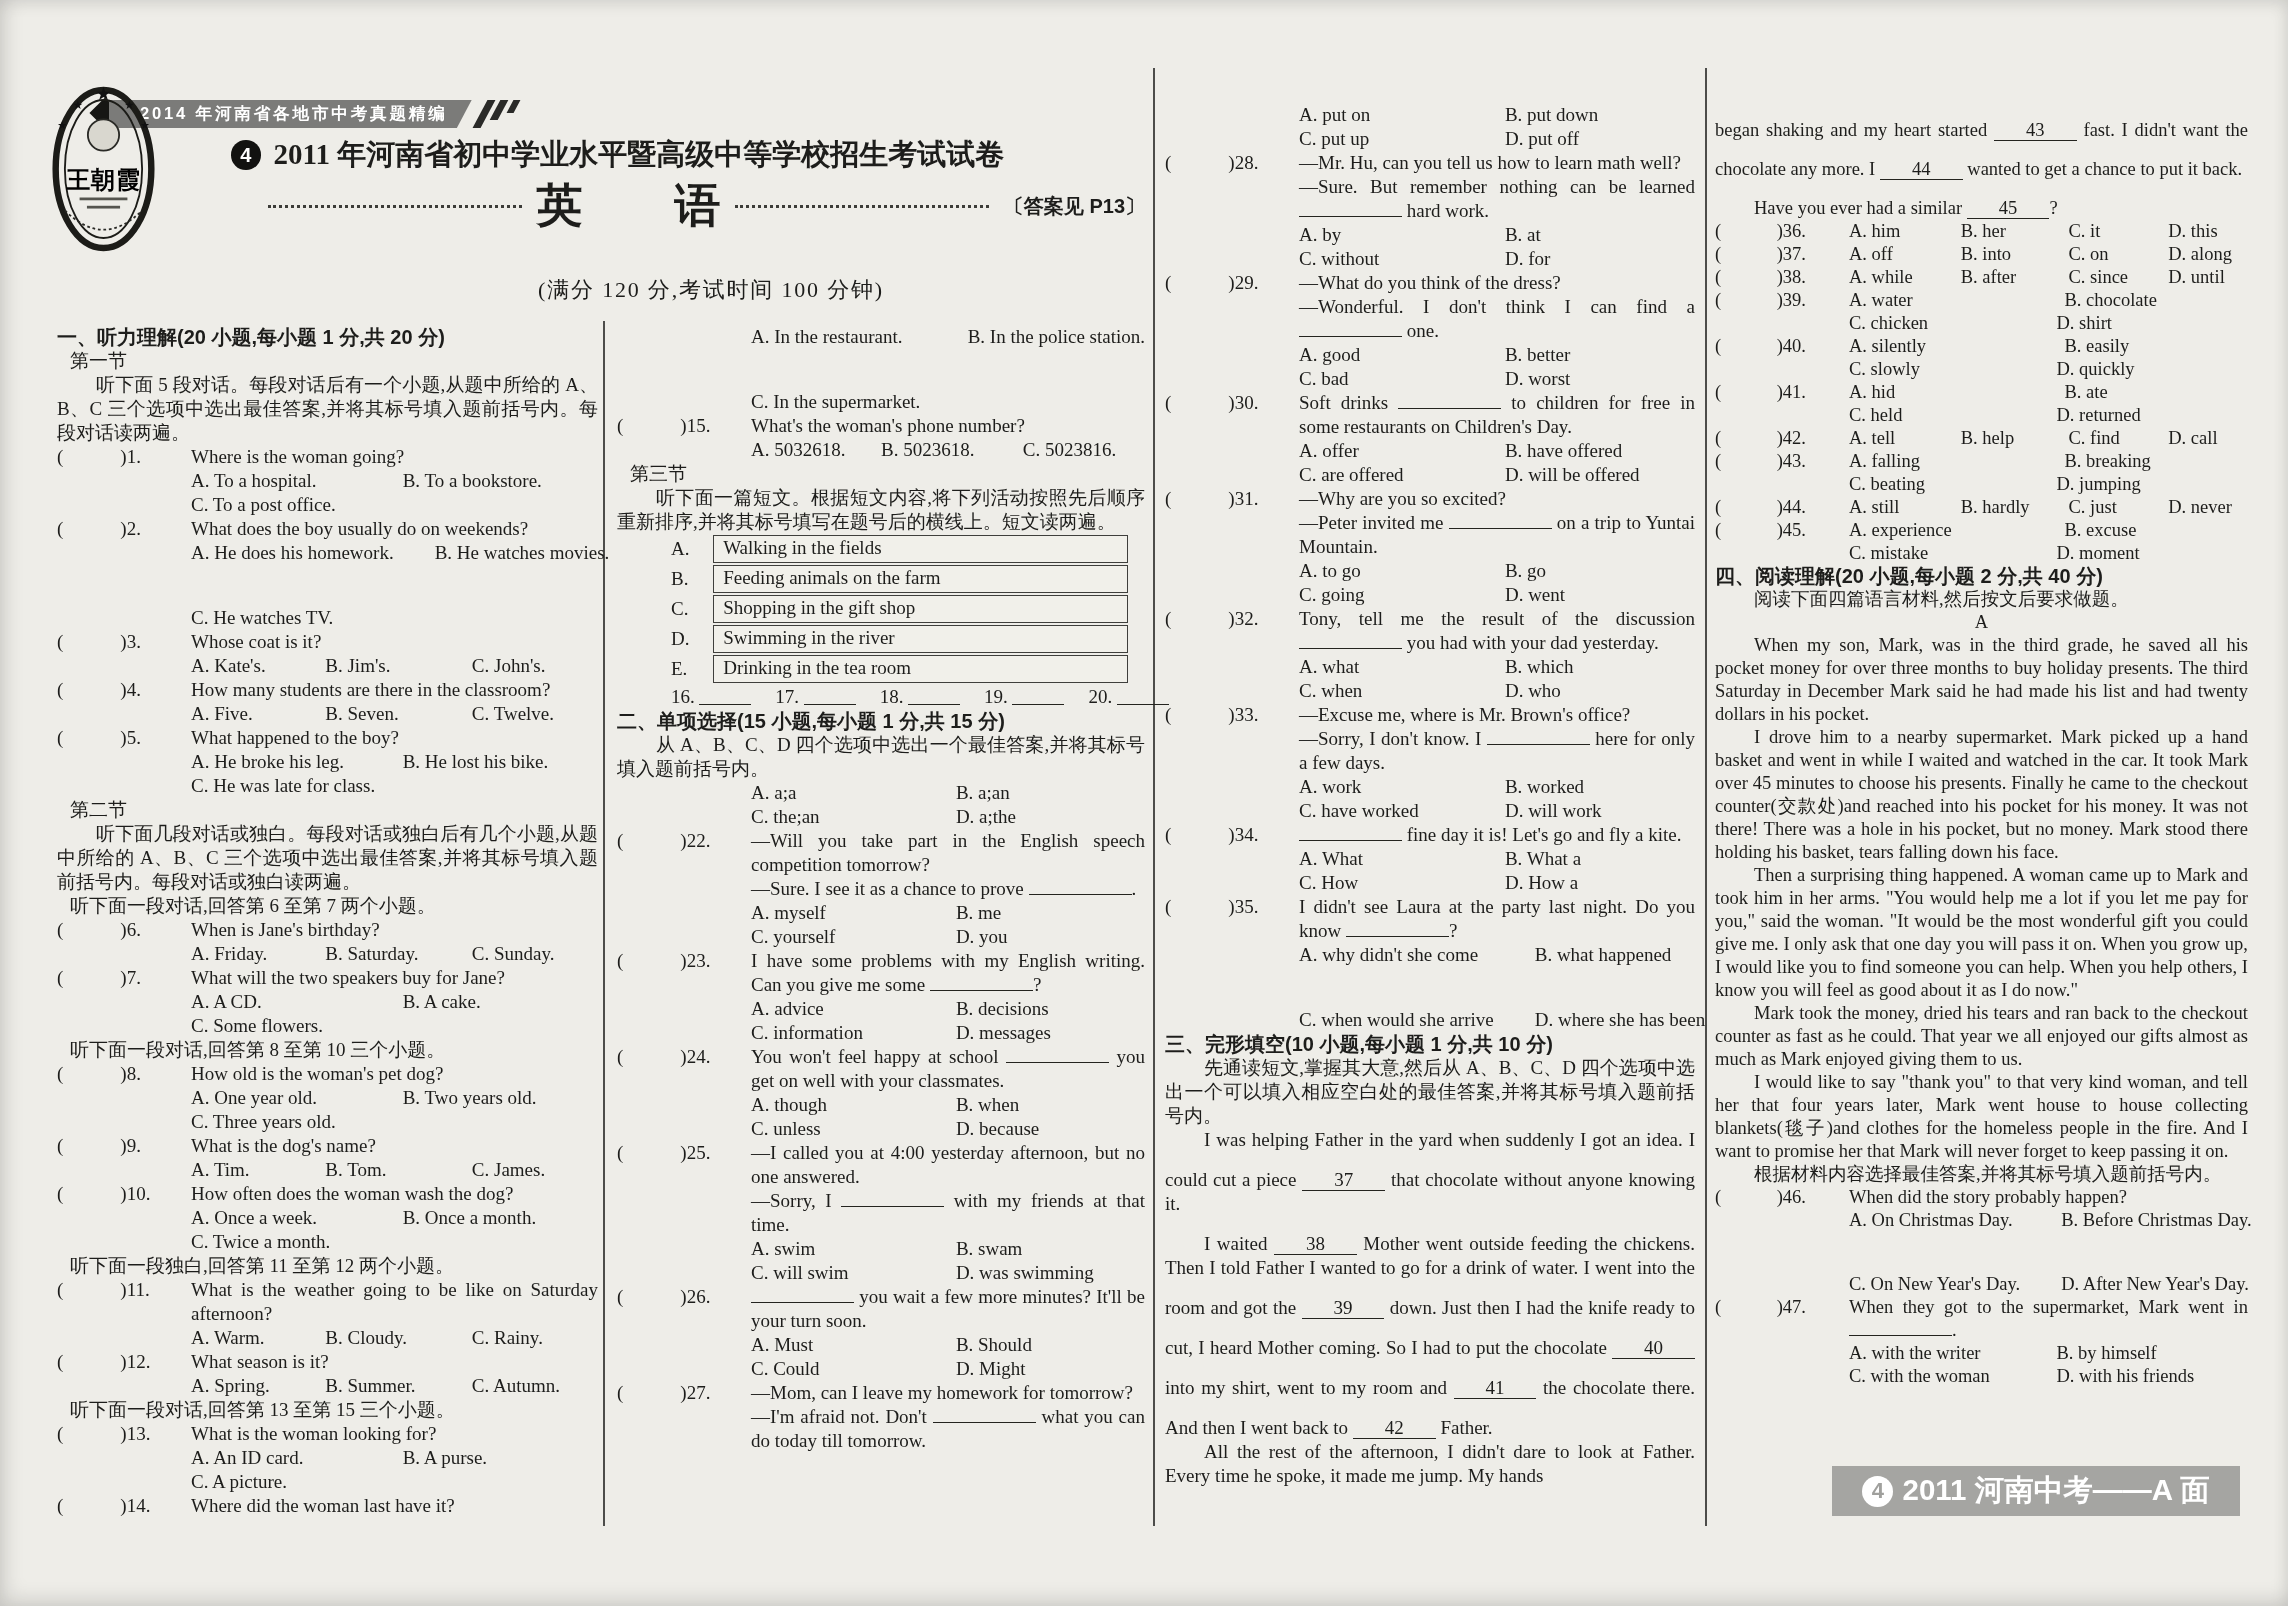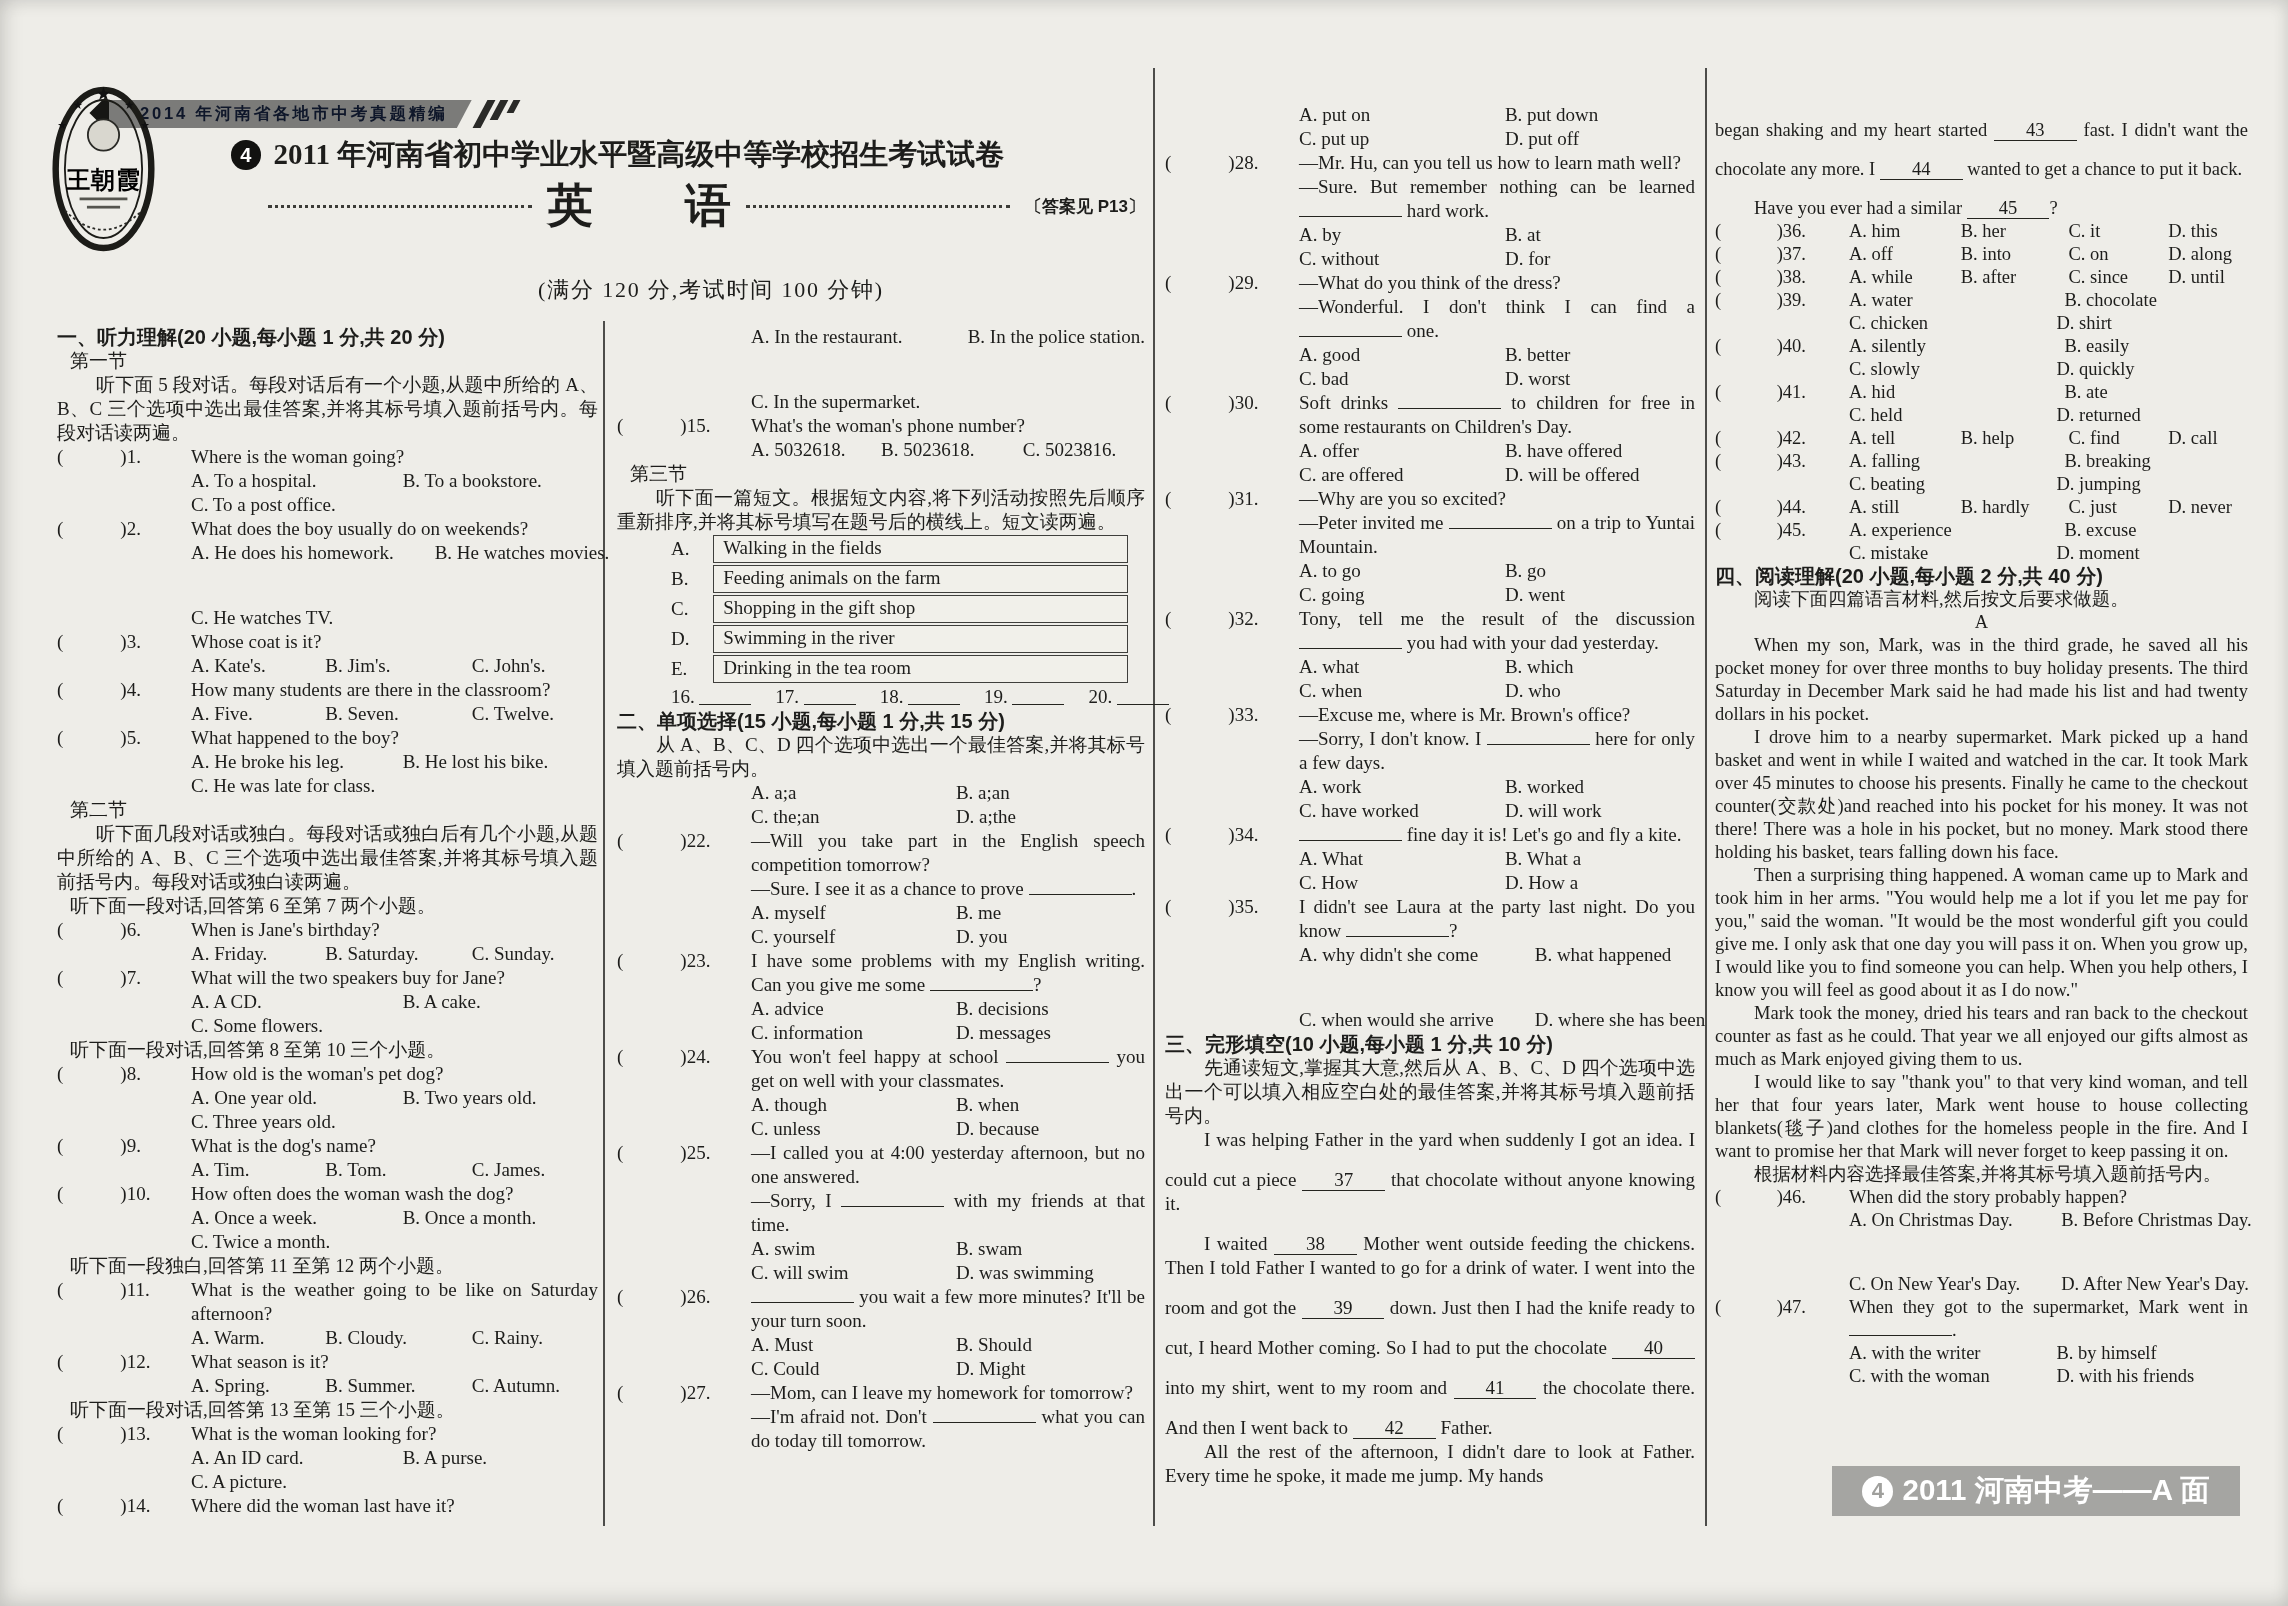--- a/index.html
+++ b/index.html
@@ -3,21 +3,21 @@
 <meta charset="utf-8">
 <style>
   html,body{margin:0;padding:0;background:#c8c8c4;}
   .page{position:relative;width:2289px;height:1607px;background:#eeede8;overflow:hidden;
         font-family:"Liberation Serif","DejaVu Serif",serif;color:#1d1d1b;}
   .page::after{content:"";position:absolute;inset:0;pointer-events:none;
         box-shadow:inset 4.6px -6.5px 20px rgba(0,0,0,.14), inset -3.7px 5.5px 14.8px rgba(0,0,0,.07);}
 
   
   .banner-notch{position:absolute;left:94px;top:102px;width:22px;height:22px;background:#161614;transform:rotate(45deg);}
-  .banner{position:absolute;left:109px;top:100px;height:28px;line-height:28px;background:#7b7b79;color:#0f172a;
+  .banner{position:absolute;left:109px;top:100px;height:28px;line-height:28px;background:#7b7b79;color:#ffffff;
           font-family:"Liberation Sans","DejaVu Sans",sans-serif;font-weight:bold;font-size:16.6px;letter-spacing:2.8px;
           padding:0 24px 0 31px;clip-path:polygon(0 0,100% 0,calc(100% - 14.8px) 100%,0 100%);}
   .slashes{position:absolute;left:480px;top:100px;height:28px;display:flex;gap:6.5px;}
   .slashes i{display:block;width:8.3px;height:28px;background:#2a2a28;transform:skewX(-28deg);}
   .slashes i:nth-child(2){height:20px;}
   .slashes i:nth-child(3){height:13px;width:6.5px;}
 
   .logo{position:absolute;left:52px;top:85px;width:103px;height:168px;}
   .logo svg{position:absolute;inset:0;}
   .logo-name{position:absolute;left:0;right:0;top:79px;text-align:center;font-weight:bold;font-size:24px;color:#000000;
@@ -25,21 +25,21 @@
 
   .title{position:absolute;left:231px;top:135px;display:flex;align-items:center;gap:13px;
          font-size:29px;font-weight:bold;white-space:nowrap;}
   .badge{display:inline-flex;flex:0 0 auto;width:29.5px;height:29.5px;border-radius:50%;background:#121210;color:#fff;
          align-items:center;justify-content:center;font-size:20px;font-weight:bold;
          font-family:"Liberation Sans","DejaVu Sans",sans-serif;}
 
   .subject-row{position:absolute;left:268px;top:183px;width:877px;display:flex;align-items:center;gap:14.8px;}
   .dotline{flex:1;height:0;border-top:3.7px dotted #3c3c38;}
   .subject{font-size:46px;font-weight:bold;line-height:1;white-space:nowrap;}
-  .answer-ref{font-family:"Liberation Sans","DejaVu Sans",sans-serif;font-weight:bold;font-size:17px;white-space:nowrap;}
+  .answer-ref{font-family:"Liberation Sans","DejaVu Sans",sans-serif;font-weight:bold;font-size:20px;white-space:nowrap;}
 
   .meta{position:absolute;left:277px;top:275px;width:868px;text-align:center;font-size:22px;letter-spacing:1.8px;}
 
   
   .vline{position:absolute;width:1.8px;background:#4d4d4a;}
   #v1{left:603px;top:321px;height:1205px;}
   #v2{left:1153px;top:68px;height:1458px;}
   #v3{left:1705px;top:68px;height:1458px;}
 
   .col{position:absolute;font-size:19px;line-height:24px;text-align:justify;}

